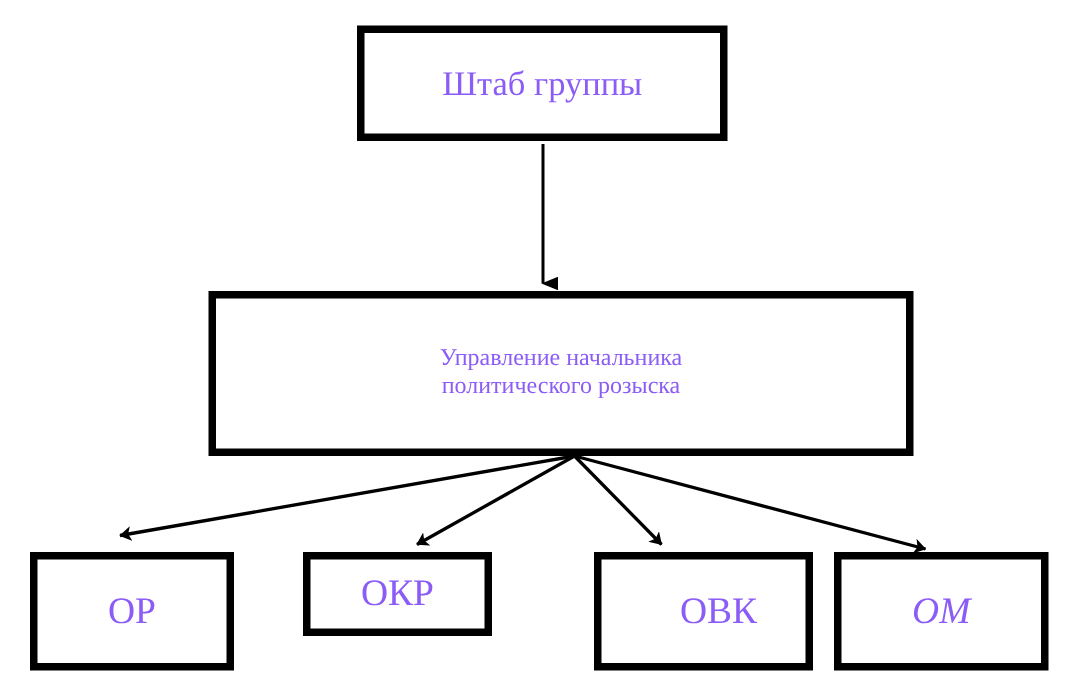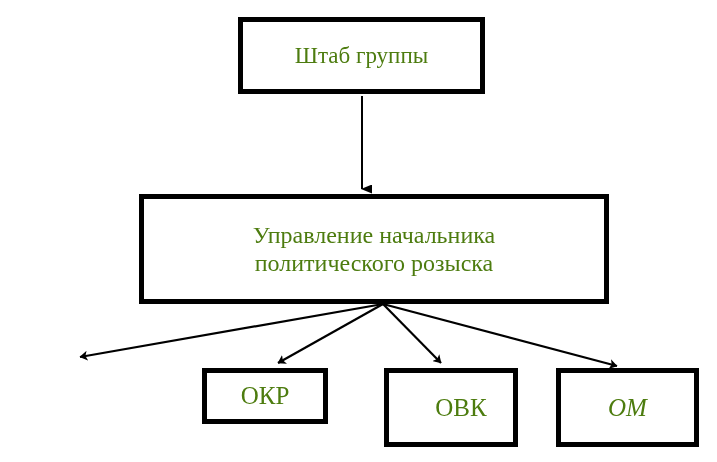--- a/index.html
+++ b/index.html
@@ -29,21 +29,21 @@
     box-sizing: border-box;
     background: #ffffff;
     border: 5px solid #000000;
     display: flex;
     align-items: center;
     justify-content: center;
     text-align: center;
     z-index: 2;
   }
   .node-label {
-    color: #4d7c0f;
+    color: #8b5cf6;
     line-height: 1.18;
     white-space: pre-line;
     padding: 0 6px;
   }
   
   #node-root {
     left: 238px;
     top: 17px;
     width: 247px;
     height: 77px;
@@ -52,42 +52,42 @@
     font-size: 23px;
   }
   
   #node-department {
     left: 139px;
     top: 194px;
     width: 470px;
     height: 110px;
   }
   #node-department .node-label {
-    font-size: 24px;
+    font-size: 16px;
   }
   
   .leaf-box .node-label {
     font-size: 25px;
   }
   #node-leaf-0 {
     left: 20px;
     top: 368px;
     width: 136px;
     height: 79px;
   }
   #node-leaf-1 {
     left: 202px;
     top: 368px;
     width: 126px;
     height: 56px;
   }
   #node-leaf-2 {
-    left: 384px;
+    left: 396px;
     top: 368px;
-    width: 134px;
+    width: 146px;
     height: 79px;
     padding-left: 20px;
   }
   #node-leaf-3 {
     left: 556px;
     top: 368px;
     width: 143px;
     height: 79px;
     font-style: italic;
   }
@@ -117,20 +117,23 @@
 
   <div id="node-root" class="node-box">
     <span class="node-label">Штаб группы</span>
   </div>
 
   <div id="node-department" class="node-box">
     <span class="node-label">Управление начальника
 политического розыска</span>
   </div>
 
+  <div id="node-leaf-0" class="node-box leaf-box">
+    <span class="node-label">ОР</span>
+  </div>
 
   <div id="node-leaf-1" class="node-box leaf-box">
     <span class="node-label">ОКР</span>
   </div>
 
   <div id="node-leaf-2" class="node-box leaf-box">
     <span class="node-label">ОВК</span>
   </div>
 
   <div id="node-leaf-3" class="node-box leaf-box">

